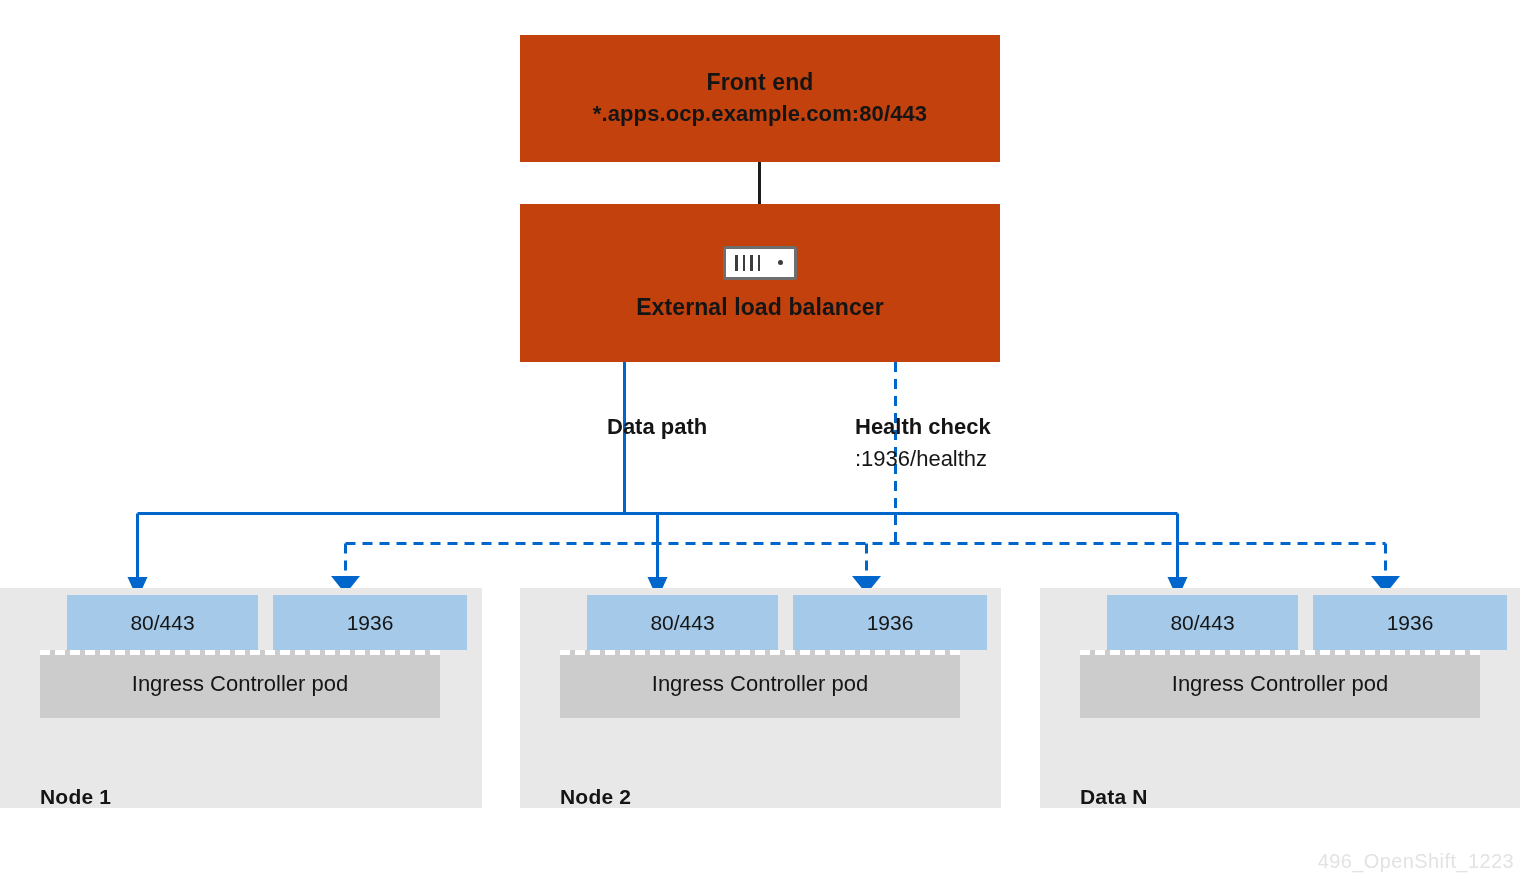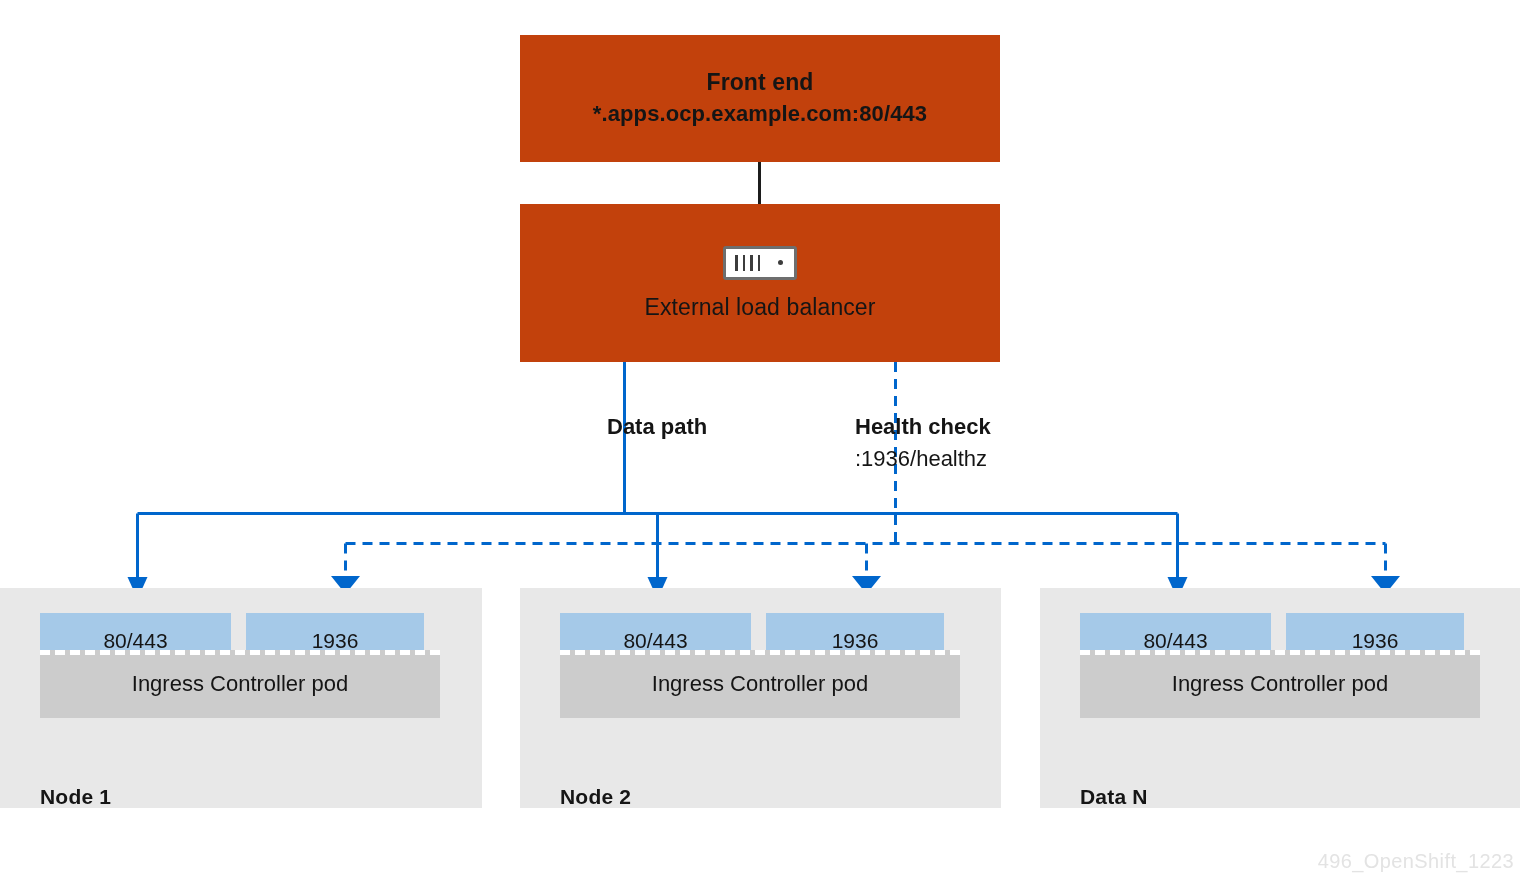--- a/index.html
+++ b/index.html
@@ -78,21 +78,21 @@
     background: #3c3c3c;
   }
   .lb-icon .dot {
     width: 5px; height: 5px;
     border-radius: 50%;
     background: #3c3c3c;
     margin-left: 18px;
   }
   .lb-label {
     font-size: 23px;
-    font-weight: normal;
+    font-weight: bold;
     color: #151515;
     letter-spacing: 0.1px;
   }
 
   
   .stem-black {
     position: absolute;
     left: 758px; top: 162px;
     width: 3px; height: 42px;
     background: #1c1c1c;
@@ -133,39 +133,40 @@
     top: 588px;
     height: 220px;
     background: #e8e8e8;
   }
   .node-1 { left: 0px;    width: 482px; }
   .node-2 { left: 520px;  width: 481px; }
   .node-n { left: 1040px; width: 481px; }
 
   .ports-row {
     position: absolute;
-    top: 25px;
-    display: flex;
+    top: 7px;
+    display: flex;
+    margin-left: 27px;
   }
   .node-1 .ports-row { left: 40px; }
   .node-2 .ports-row { left: 40px; }
   .node-n .ports-row { left: 40px; }
 
   .port {
     height: 55px;
     background: #a5c9e8;
     display: flex;
     align-items: center;
     justify-content: center;
     font-size: 21px;
     color: #151515;
     box-sizing: border-box;
   }
   .port-data   { width: 191px; }
-  .port-health { width: 178px; margin-left: 15px; }
+  .port-health { width: 194px; margin-left: 15px; }
 
   .pod {
     position: absolute;
     top: 62px;
     left: 40px;
     width: 400px;
     height: 68px;
     background: #cccccc;
     display: flex;
     align-items: center;

